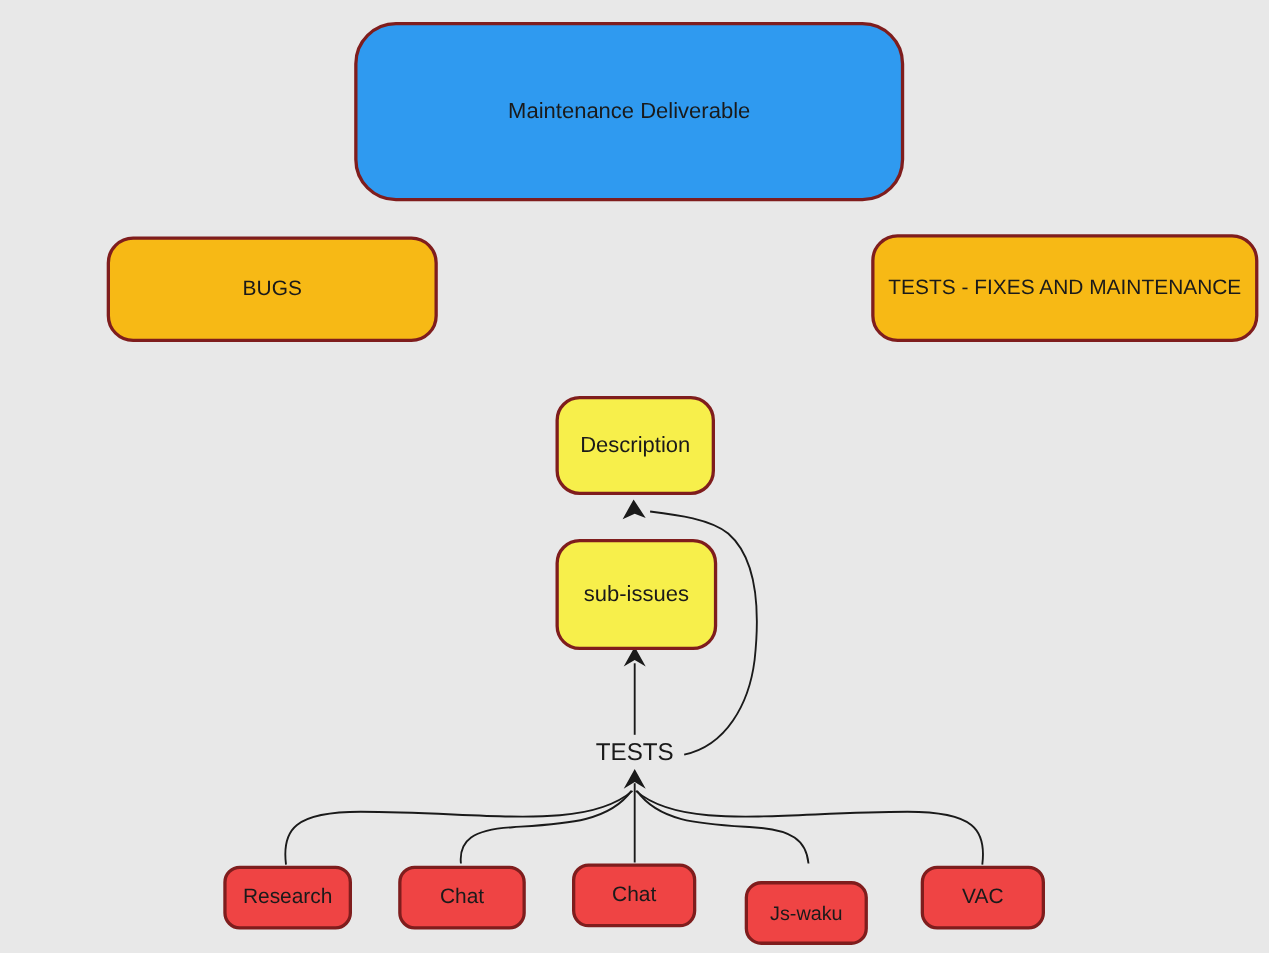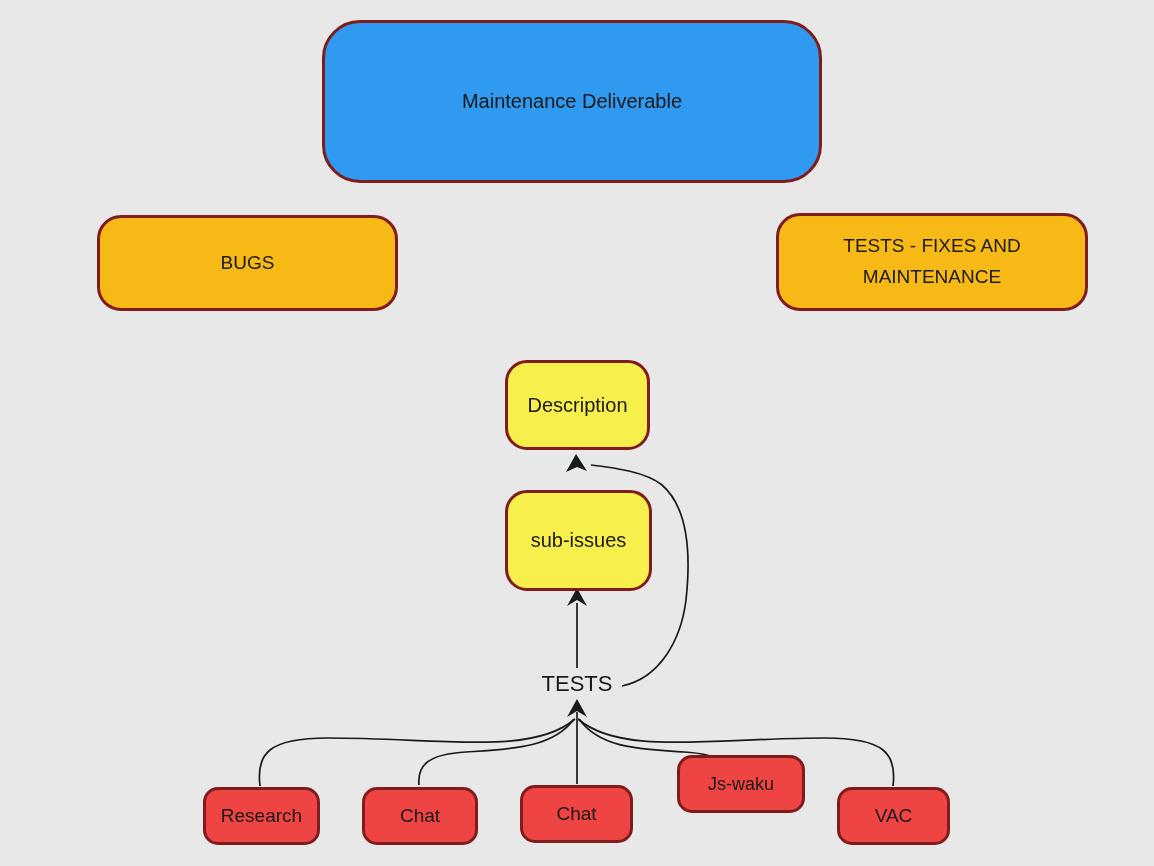--- a/index.html
+++ b/index.html
@@ -35,21 +35,21 @@
   }
   .node-branch {
     top: 215px; height: 96px;
     background: #f7b915;
     border-radius: 24px;
     font-size: 19px;
     line-height: 1.62;
   }
   .node-bugs     { left: 97px;  width: 301px; }
   .node-releases { left: 427px; width: 301px; }
-  .node-tests    { left: 776px; width: 312px; top: 213px; height: 98px; padding: 0 10px; }
+  .node-tests    { left: 792px; width: 352px; top: 213px; height: 98px; padding: 0 10px; }
   .node-leaf {
     background: #f7ef4b;
     border-radius: 22px;
     font-size: 20px;
   }
   .node-description { left: 505px; top: 360px; width: 145px; height: 90px; }
   .node-subissues   { left: 505px; top: 490px; width: 147px; height: 101px; }
   .label-issues {
     position: absolute;
     left: 477px; top: 671px; width: 200px;
@@ -59,21 +59,21 @@
   }
   .node-gray {
     top: 787px; height: 58px;
     background: #ef4444;
     border-radius: 15px;
     font-size: 19px;
   }
   .node-research { left: 203px; width: 117px; }
   .node-nwaku    { left: 362px; width: 116px; }
   .node-chat     { left: 520px; width: 113px; top: 785px; }
-  .node-jswaku   { left: 677px; width: 128px; top: 755px; font-size: 18px; }
+  .node-jswaku   { left: 677px; width: 112px; top: 801px; font-size: 18px; }
   .node-vac      { left: 837px; width: 113px; }
   .edge-path { fill: none; stroke: #1a1a1a; stroke-width: 1.7; }
   .arrow-head { fill: #1a1a1a; stroke: none; }
 </style>
 </head>
 <body>
 
 <div class="canvas">
 
   <svg class="edges" viewBox="0 0 1154 866" xmlns="http://www.w3.org/2000/svg">

